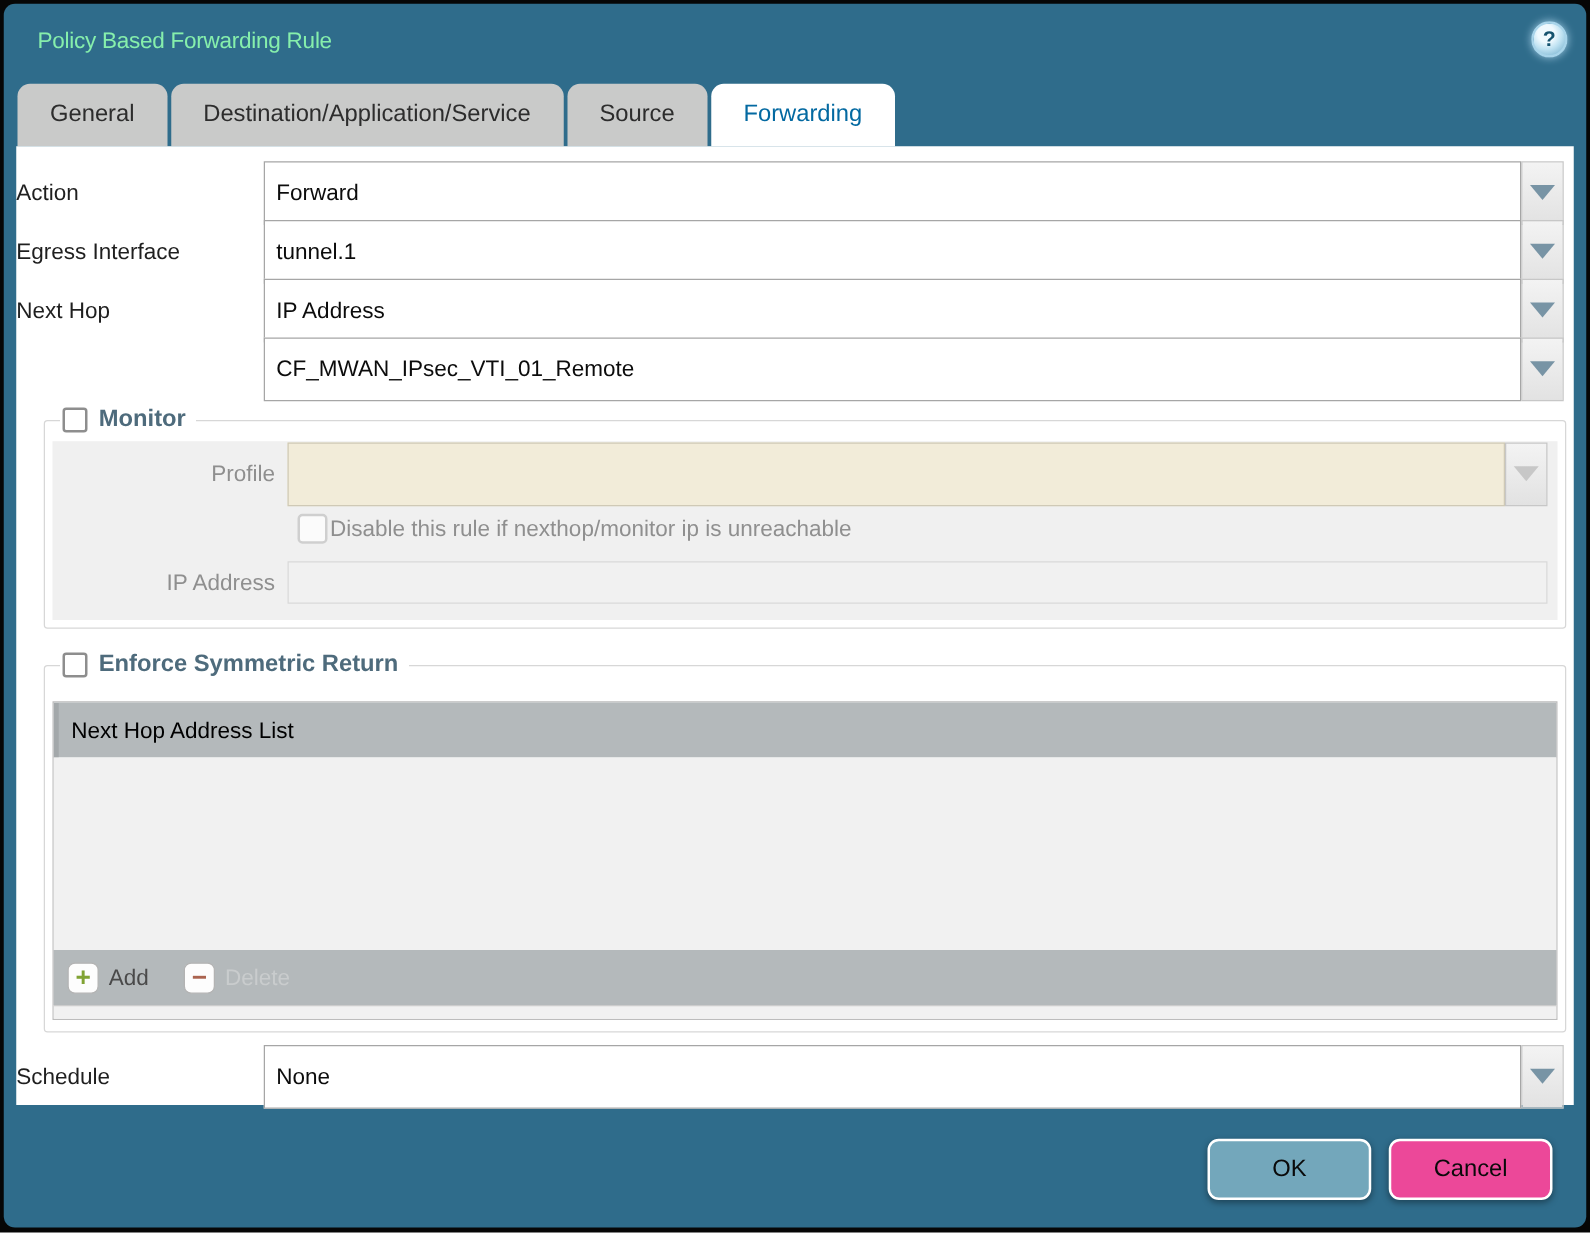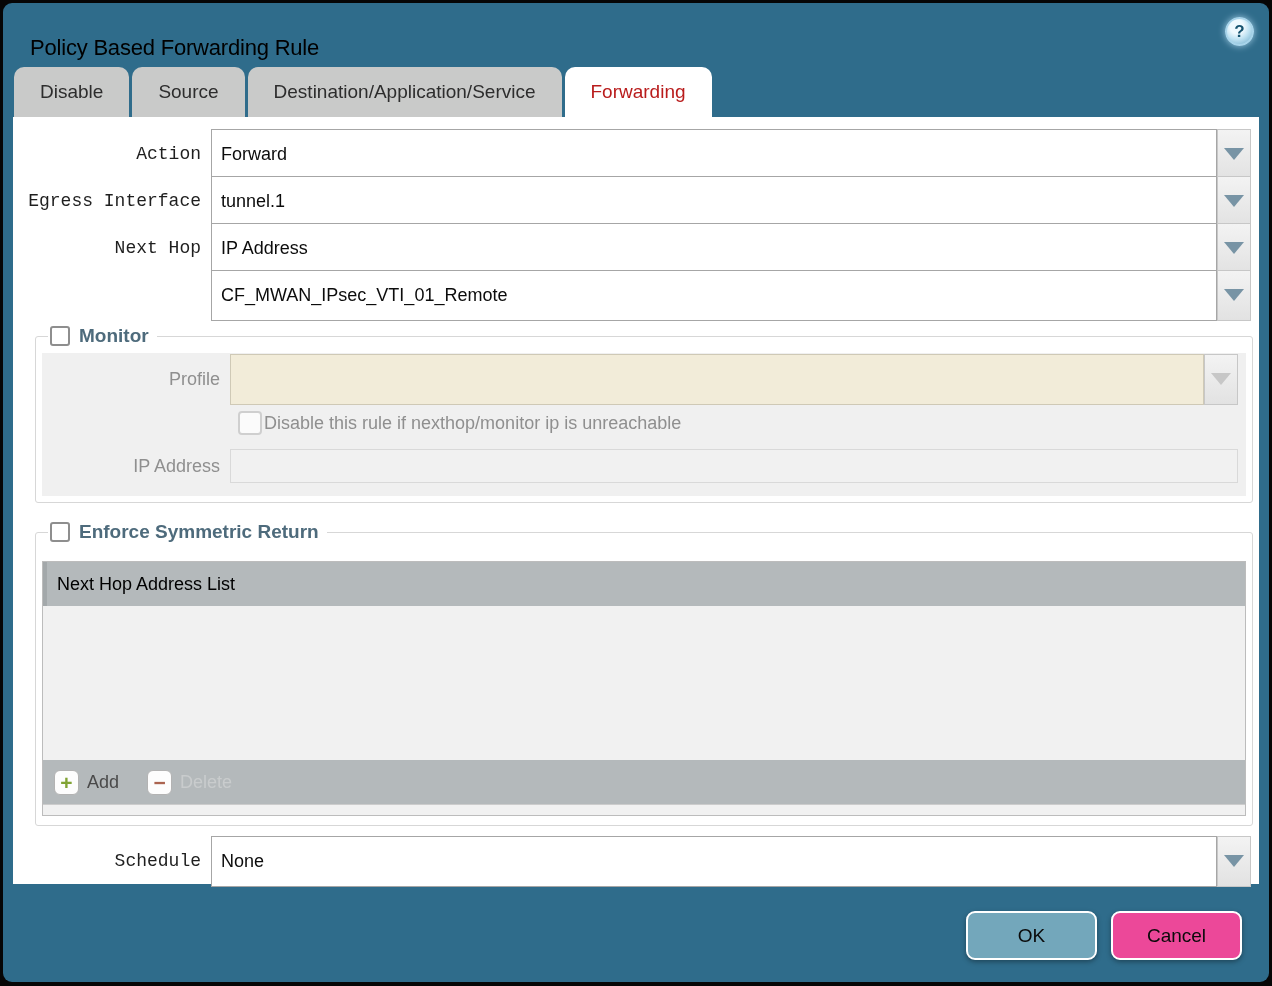--- a/index.html
+++ b/index.html
@@ -4,40 +4,40 @@
 <style>
   * { margin:0; padding:0; box-sizing:border-box; font-family:"Liberation Sans", sans-serif; }
   html,body { width:1272px; height:986px; }
   body { background:#060606; position:relative; overflow:hidden; }
 
   .dialog { position:absolute; left:3px; top:3px; right:3px; bottom:4px;
             background:#2f6c8b; border-radius:9px; overflow:hidden; }
 
   
   .title-bar { height:64px; position:relative; }
-  .title { position:absolute; left:27px; top:32px; color:#000000; font-size:22px;
+  .title { position:absolute; left:27px; top:19px; color:#86efac; font-size:18px;
            font-weight:400; letter-spacing:-0.2px; }
   .help { position:absolute; right:15px; top:14px; width:29px; height:29px; border-radius:50%;
           background:radial-gradient(circle at 40% 32%, #eff9fe 0 30%, #bfe2f2 55%, #6aa8c8);
           border:2px solid #a8d4ea; box-shadow:0 0 7px rgba(200,235,255,.75);
           display:flex; align-items:center; justify-content:center; cursor:pointer; }
   .help span { color:#16536f; font-weight:bold; font-size:17px; }
 
   
   .tab-bar { display:flex; gap:3px; margin-left:11px; height:50px; align-items:stretch; }
   .tab { background:#c9cac9; border-radius:10px 10px 0 0; padding:0 26px; display:flex;
          align-items:center; font-size:19px; color:#2d2d2d; cursor:pointer; white-space:nowrap; }
-  .tab.active { background:#ffffff; color:#b91c1c; }
+  .tab.active { background:#ffffff; color:#0369a1; }
 
   
   .content { margin:0 10px; background:#fff; height:767px; padding-top:20px; position:relative; }
 
   .form-row { display:flex; align-items:center; height:34px; margin:0 8px 13px 0; }
-  .form-row > label { width:198px; flex:0 0 198px; text-align:right; padding-right:10px;
-                      font-size:18px; color:#1f1f1f;font-family:Liberation Mono, monospace; }
+  .form-row > label { width:198px; flex:0 0 198px; text-align:left; padding-right:10px;
+                      font-size:18px; color:#1f1f1f; }
   .combo { flex:1; display:flex; height:51px; }
   .combo .val { flex:1; border:1px solid #a6a6a6; background:#fff; display:flex;
                 align-items:center; padding:0 9px; font-size:18px; color:#0c0c0c; }
   .combo .btn { width:34px; background:linear-gradient(#f3f3f3,#e2e2e2);
                 border:1px solid #c7c7c7; display:flex; align-items:center;
                 justify-content:center; cursor:pointer; }
   .arrow { width:0; height:0; border-left:10px solid transparent;
            border-right:10px solid transparent; border-top:12px solid #7894a5; }
   .combo.disabled .val { background:#f2ecd9; border-color:#cfc9b6; }
   .combo.disabled .btn { cursor:default; }
@@ -97,23 +97,23 @@
 <div class="dialog">
 
   <div class="title-bar">
     <span class="title">Policy Based Forwarding Rule</span>
     <div class="help">
         <span>?</span>
       </div>
   </div>
 
   <div class="tab-bar">
-    <div class="tab">Disable</div>
+    <div class="tab">General</div>
+    <div class="tab">Destination/Application/Service</div>
     <div class="tab">Source</div>
-    <div class="tab">Destination/Application/Service</div>
     <div class="tab active">Forwarding</div>
   </div>
 
   <div class="content">
 
     <div class="form-row">
       <label>Action</label>
       <div class="combo">
         <div class="val">Forward</div>
         <div class="btn">

